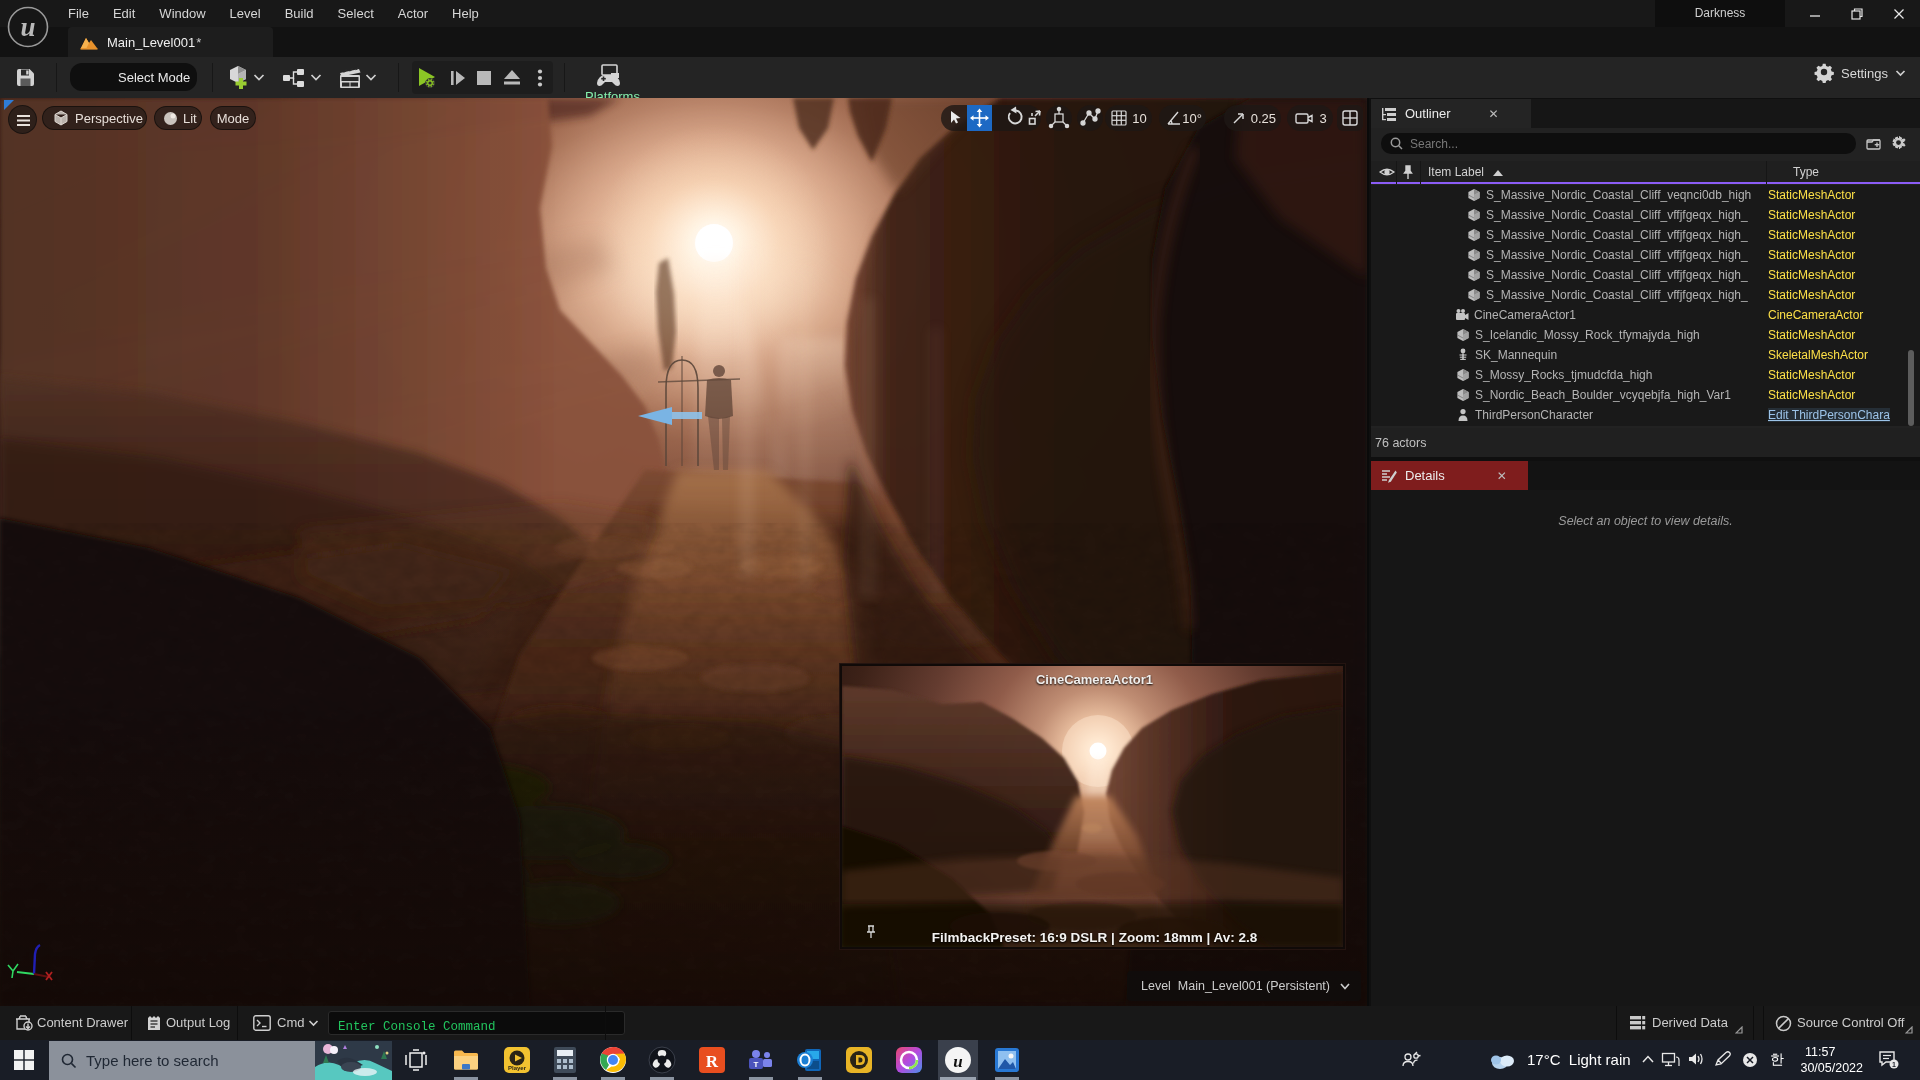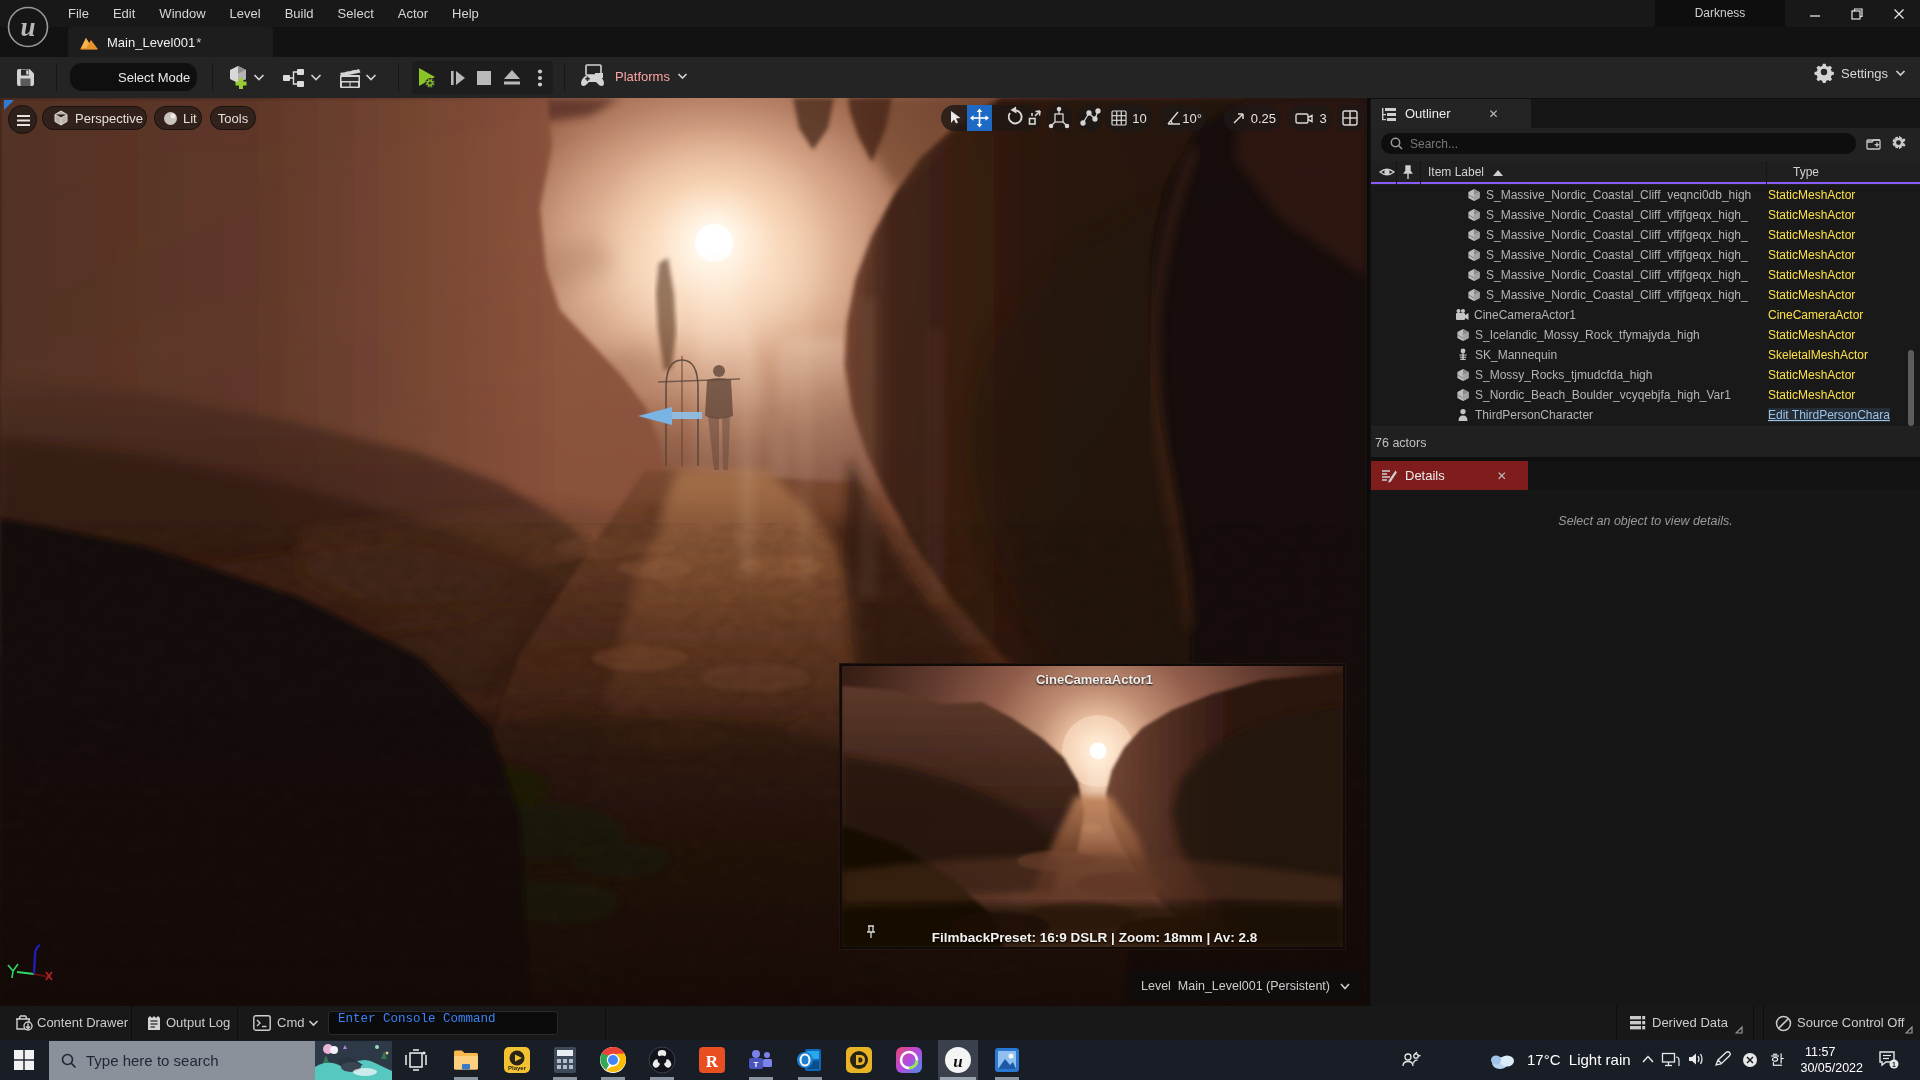--- a/index.html
+++ b/index.html
@@ -15,21 +15,21 @@
 .winbtn { width:42px; height:27px; display:flex; align-items:center; justify-content:center; }
 
 #tabrow { left:0; top:27px; width:1920px; height:30px; background:#121212; }
 #ue-logo { left:6px; top:5px; }
 #maintab { left:68px; top:27px; width:205px; height:30px; background:#1d1d1d; border-radius:4px 4px 0 0; display:flex; align-items:center; color:#efefef; font-size:13px; }
 
 #toolbar { left:0; top:57px; width:1920px; height:41px; background:#242424; }
 .vsep { position:absolute; top:63px; width:1px; height:29px; background:#171717; }
 #selmode { left:70px; top:63px; white-space:nowrap; width:127px; height:28px; background:#0f0f0f; border-radius:12px; display:flex; align-items:center; color:#e8e8e8; font-size:13px;padding-left:28px; }
 #playgroup { left:412px; top:61px; width:141px; height:33px; background:#1d1d1d; border-radius:4px; }
-#platforms { left:578px; top:63px; display:flex; align-items:center; color:#fca5a5; font-size:13px; }
+#platforms { left:578px; top:63px; display:flex; align-items:center; color:#86efac; font-size:13px;flex-direction:column; }
 #settings { left:1814px; top:63px; display:flex; align-items:center; color:#d8d8d8; font-size:13px; }
 
 #viewport { left:0; top:98px; width:1367px; height:908px; background:#1a0d09; overflow:hidden; }
 .vpill { position:absolute; height:24px; border-radius:12px; background:rgba(38,28,24,0.75); border:1px solid rgba(10,8,7,0.6); color:#e6ded8; font-size:13px; display:flex; align-items:center; }
 .vico { position:absolute; top:105px; height:26px; border-radius:13px; background:rgba(30,24,21,0.8); color:#e6e0da; font-size:13px; display:flex; align-items:center; justify-content:center; }
 
 #campreview { left:840px; top:566px; width:505px; height:285px; background:#140a08; border:2px solid #100a08; box-shadow:0 0 0 1px #241410; }
 #camlabel { left:0; top:6px; width:505px; text-align:center; color:#f0eeec; font-size:13px; font-weight:bold; text-shadow:0 1px 2px #000; }
 #camfoot { left:0; top:264px; width:505px; text-align:center; color:#f4f2f0; font-size:13.5px; font-weight:bold; text-shadow:0 1px 2px #000; }
 #leveldrop { left:1127px; top:873px; width:234px; height:30px; background:rgba(16,14,13,0.82); border-radius:4px; color:#cccccc; font-size:12.5px; display:flex; align-items:center; }
@@ -45,21 +45,21 @@
 .orow svg { width:14px; height:14px; flex:none; }
 .lbl { margin-left:5px; overflow:hidden; max-width:286px; display:inline-block; }
 .otype { position:absolute; left:397px; color:#fde047; }
 #actors-bar { left:1371px; top:428px; width:549px; height:29px; background:#202020; color:#c0c0c0; font-size:12.5px; display:flex; align-items:center; }
 #details-tabstrip { left:1371px; top:461px; width:549px; height:29px; background:#131313; }
 #details-tab { left:1371px; top:461px; width:157px; height:29px; background:#7f1d1d; display:flex; align-items:center; color:#ececec; font-size:13px; }
 #details-body { left:1371px; top:490px; width:549px; height:516px; background:#161616; }
 #details-msg { left:1371px; top:514px; width:549px; text-align:center; color:#9a9a9a; font-size:12.5px; font-style:italic; }
 
 #statusbar { left:0; top:1006px; width:1920px; height:34px; background:#181818; color:#cccccc; font-size:13px; }
-#console { left:328px; top:5px; width:230px; height:24px; background:#0b0b0b; border:1px solid #2a2a2a; border-radius:3px; color:#3b82f6; font-family:"Liberation Mono", monospace; font-size:12.5px; display:flex; align-items:flex-start; }
+#console { left:328px; top:5px; width:297px; height:24px; background:#0b0b0b; border:1px solid #2a2a2a; border-radius:3px; color:#22c55e; font-family:"Liberation Mono", monospace; font-size:12.5px; display:flex; align-items:flex-end; }
 
 #taskbar { left:0; top:1040px; width:1920px; height:40px; background:#191d26; }
 #searchbar { left:49px; top:1041px; width:343px; height:39px; background:#8b919b; display:flex; align-items:center; overflow:hidden; }
 .tbico { position:absolute; top:1046px; width:28px; height:28px; }
 .tbunder { position:absolute; top:1077px; height:3px; background:#8a93a0; }
 #tray { position:absolute; left:0; top:0; width:1920px; height:1080px; color:#ffffff; }
 </style>
 </head>
 <body>
 <div id="root">
@@ -443,21 +443,21 @@
         </svg>
     <span style="margin-left:6px">Perspective</span>
       </div>
   <div class="vpill" style="left:154px;top:8px;width:48px">
     <svg width="15" height="15" style="margin-left:8px">
           <circle cx="7.5" cy="7.5" r="6.5" fill="#c9c3bd"></circle>
           <circle cx="10" cy="5" r="2.5" fill="#efe9e3"></circle>
         </svg>
     <span style="margin-left:5px">Lit</span>
       </div>
-  <div class="vpill" style="left:210px;top:8px;width:46px;justify-content:center">Tools</div>
+  <div class="vpill" style="left:210px;top:8px;width:46px;justify-content:center">Mode</div>
   
   <div class="vico" style="left:941px;top:7px;width:100px;border-radius:13px 13px 13px 13px;padding:0">
     <svg width="100" height="26">
       <rect x="26" y="0" width="25" height="26" fill="#1d69c4"></rect>
       <path d="M10,6 l0,12 l3,-3.5 l2,4 l2,-1 l-2,-4 l4.5,-0.5 z" fill="#ececec"></path>
       <g stroke="#fff" stroke-width="1.6">
             <line x1="38.5" y1="6" x2="38.5" y2="20"></line>
             <line x1="31.5" y1="13" x2="45.5" y2="13"></line>
           </g>
       <path d="M38.5,3.5 l-2.8,3.5 l5.6,0 z M38.5,22.5 l-2.8,-3.5 l5.6,0 z M29,13 l3.5,-2.8 l0,5.6 z M48,13 l-3.5,-2.8 l0,5.6 z" fill="#fff"></path>

